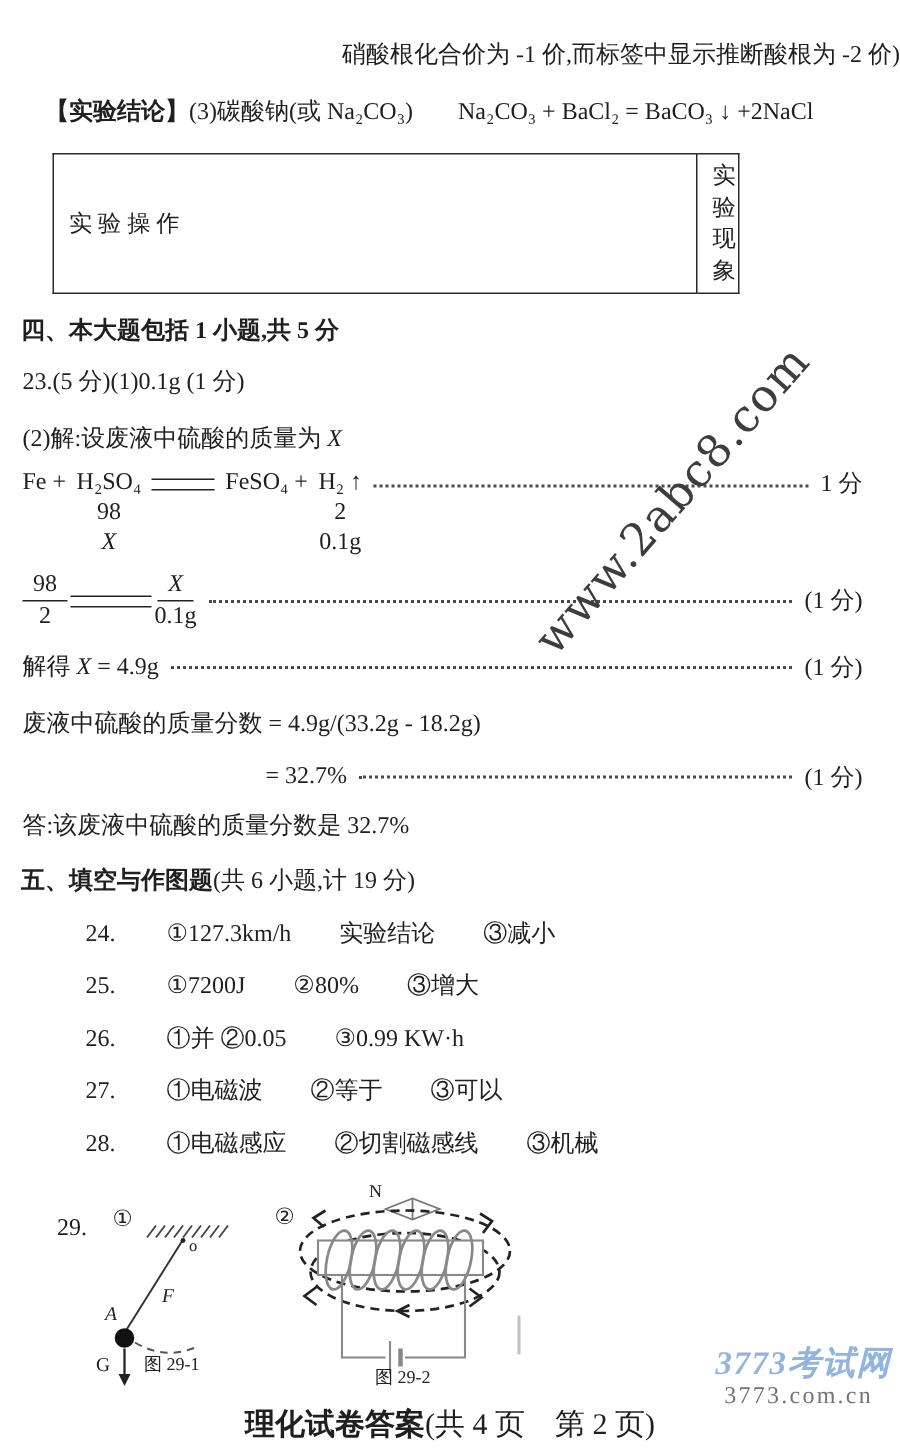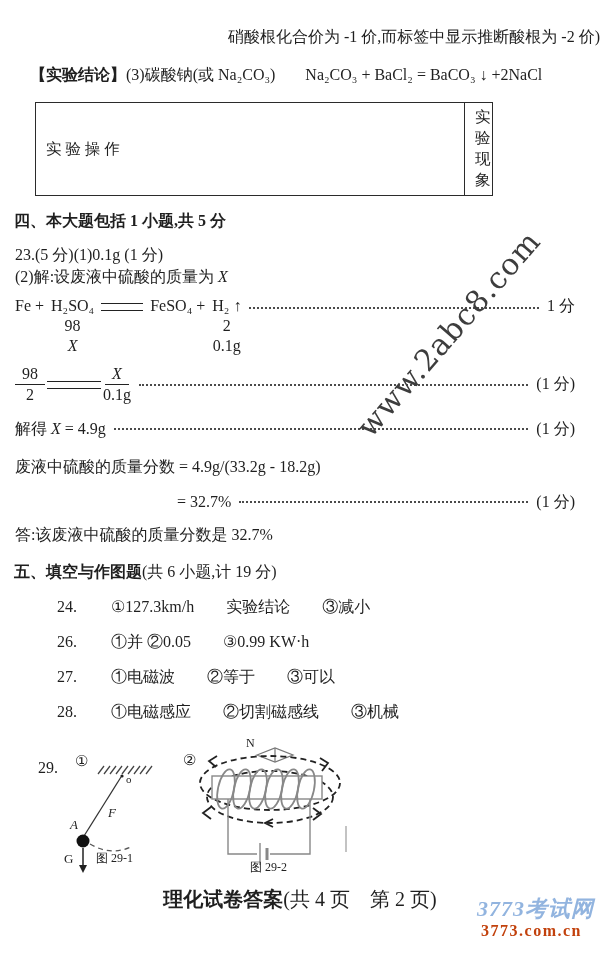--- a/index.html
+++ b/index.html
@@ -23,21 +23,21 @@
   .l2 .gap { width:30px; }
 
   
   table.exp { border-collapse:collapse; margin:16px 0 0 35px; width:458px; table-layout:fixed; }
   table.exp td { border:1.5px solid #2b2b2b; padding:4px 10px; font-size:15.5px; }
   table.exp .c1 { width:408px; }
   table.exp .hdr td { height:22px; }
   table.exp .bdy td { height:32px; }
 
   .s4title { margin:14px 0 0 14px; font-weight:bold;font-family:Liberation Serif, serif; }
-  .q23a { margin:12px 0 0 15px; }
+  .q23a { margin:12px 0 16px 15px; }
   .q23b { margin:0 0 0 15px; }
 
   
   .eqrow { margin:8px 25px 0 15px; }
   .eqgrid { display:grid; grid-template-columns:repeat(5,auto); column-gap:7px; text-align:center; line-height:20px; white-space:nowrap; }
   .dbl { display:inline-block; width:42px; height:6px; border-top:1.6px solid #222; border-bottom:1.6px solid #222; margin-top:7px; }
   .dbl.wide { width:54px; margin-top:0; }
 
   
   .proprow { margin:8px 25px 0 15px; }
@@ -59,21 +59,21 @@
   .q29 .qno { position:absolute; left:38px; top:6px;margin-top:18px; }
   .fig1 { position:absolute; left:64px; top:8px; }
   .fig2 { position:absolute; left:180px; top:1px; }
   .artifact { position:absolute; left:345px; top:93px; width:2px; height:26px; background:#c3c3c3; }
 
   .footer { margin-top:8px; text-align:center; font-size:20px; }
   .footer .ttl { font-weight:bold; }
 
   .logo { position:absolute; right:6px; top:898px; text-align:right; line-height:1; }
   .logo .nm { font-size:22px; font-weight:bold; font-style:italic; color:#92b4df; letter-spacing:1px; }
-  .logo .dm { font-size:16px; font-weight:bold; color:#c2410c; letter-spacing:1.5px; margin:3px 12px 0 0; }
+  .logo .dm { font-size:16px; font-weight:normal; color:#737373; letter-spacing:1.5px; margin:3px 12px 0 0; }
 
   .wm {
     position:absolute; left:323px; top:328px; width:230px; height:34px;
     transform:rotate(-49deg); transform-origin:center;
     font-family:"DejaVu Serif","Liberation Serif",serif;
     font-size:30px; color:#3d3d3d; letter-spacing:1px; white-space:nowrap;
     z-index:5; pointer-events:none;
   }
   svg text { font-family:"Liberation Serif","DejaVu Serif",serif; fill:#222; }
 </style>
@@ -164,20 +164,26 @@
 
   <div class="line s5title">
     <span class="bold">五、填空与作图题</span><span>(共 6 小题,计 19 分)</span>
   </div>
 
   <div class="qrow">
     <span class="qno">24.</span>
     <span>①127.3km/h</span>
     <span>实验结论</span>
     <span>③减小</span>
+  </div>
+  <div class="qrow">
+    <span class="qno">25.</span>
+    <span>①7200J</span>
+    <span>②80%</span>
+    <span>③增大</span>
   </div>
   <div class="qrow">
     <span class="qno">26.</span>
     <span>①并 ②0.05</span>
     <span>③0.99 KW·h</span>
   </div>
   <div class="qrow">
     <span class="qno">27.</span>
     <span>①电磁波</span>
     <span>②等于</span>

